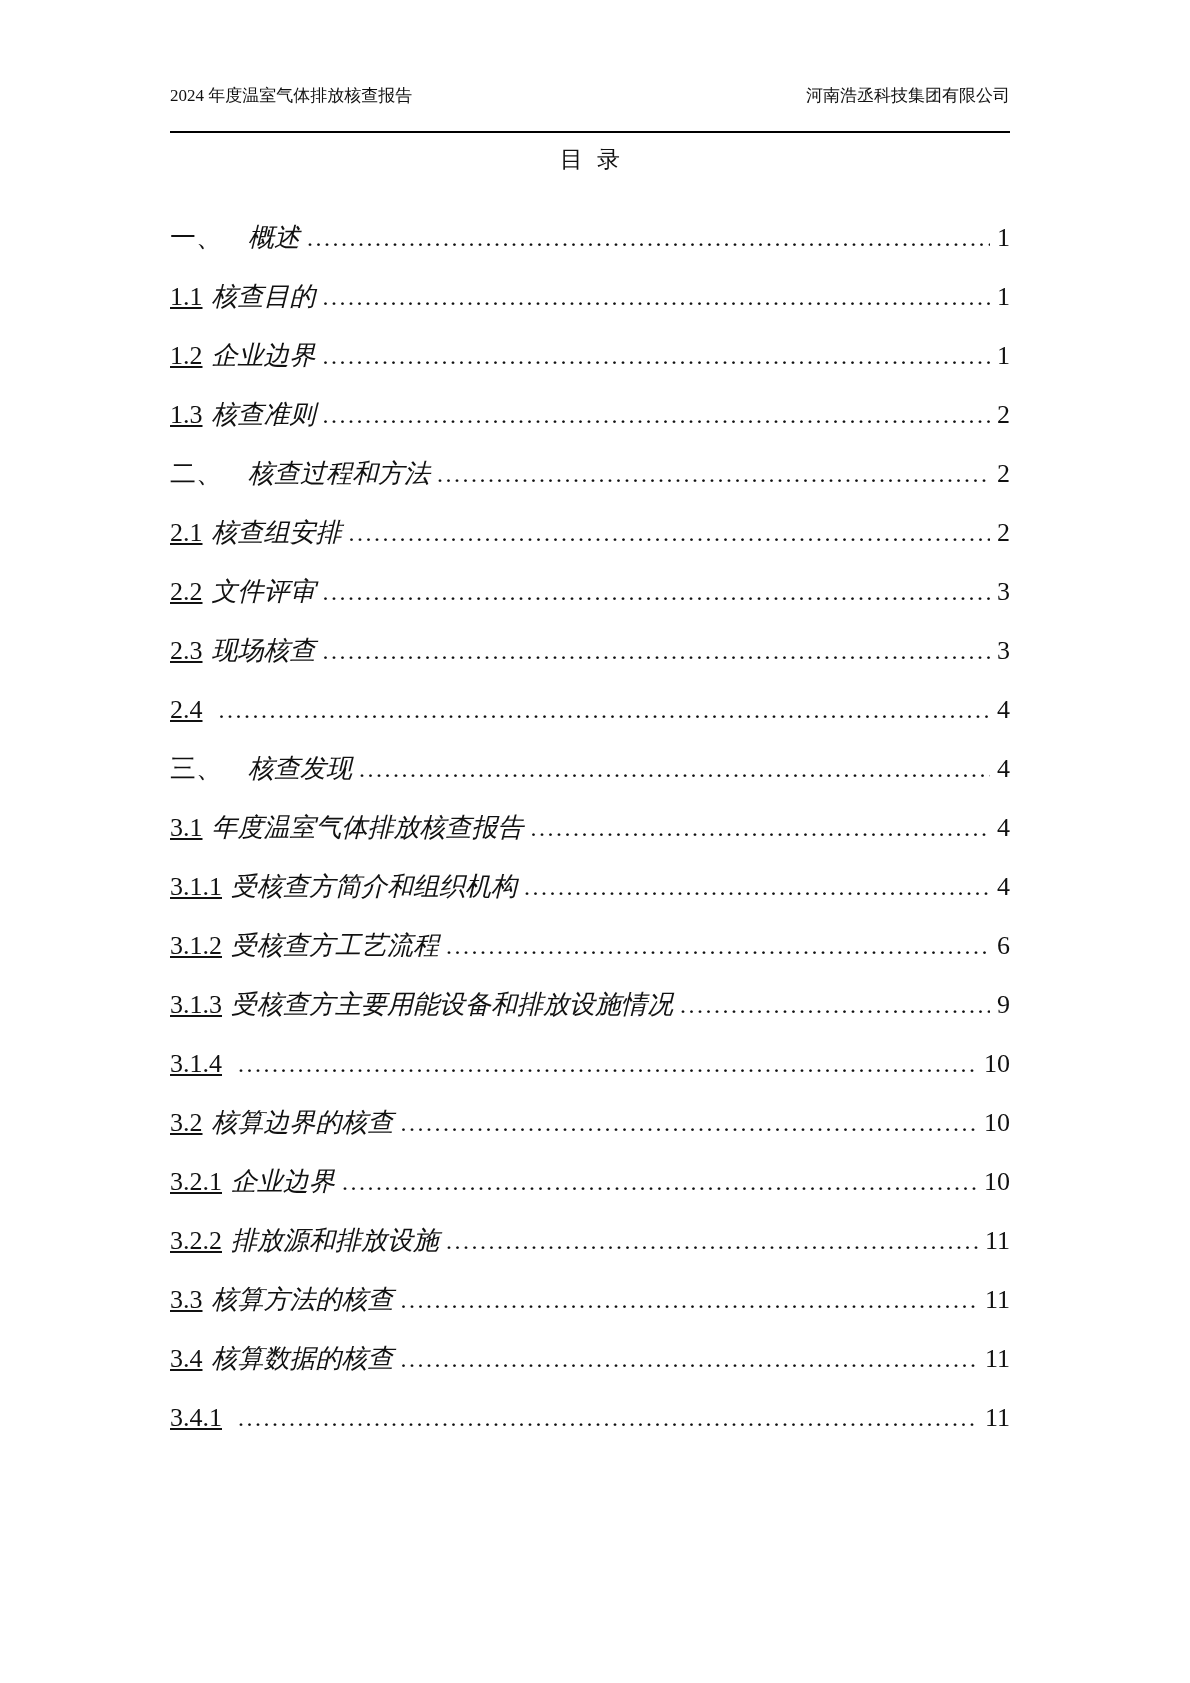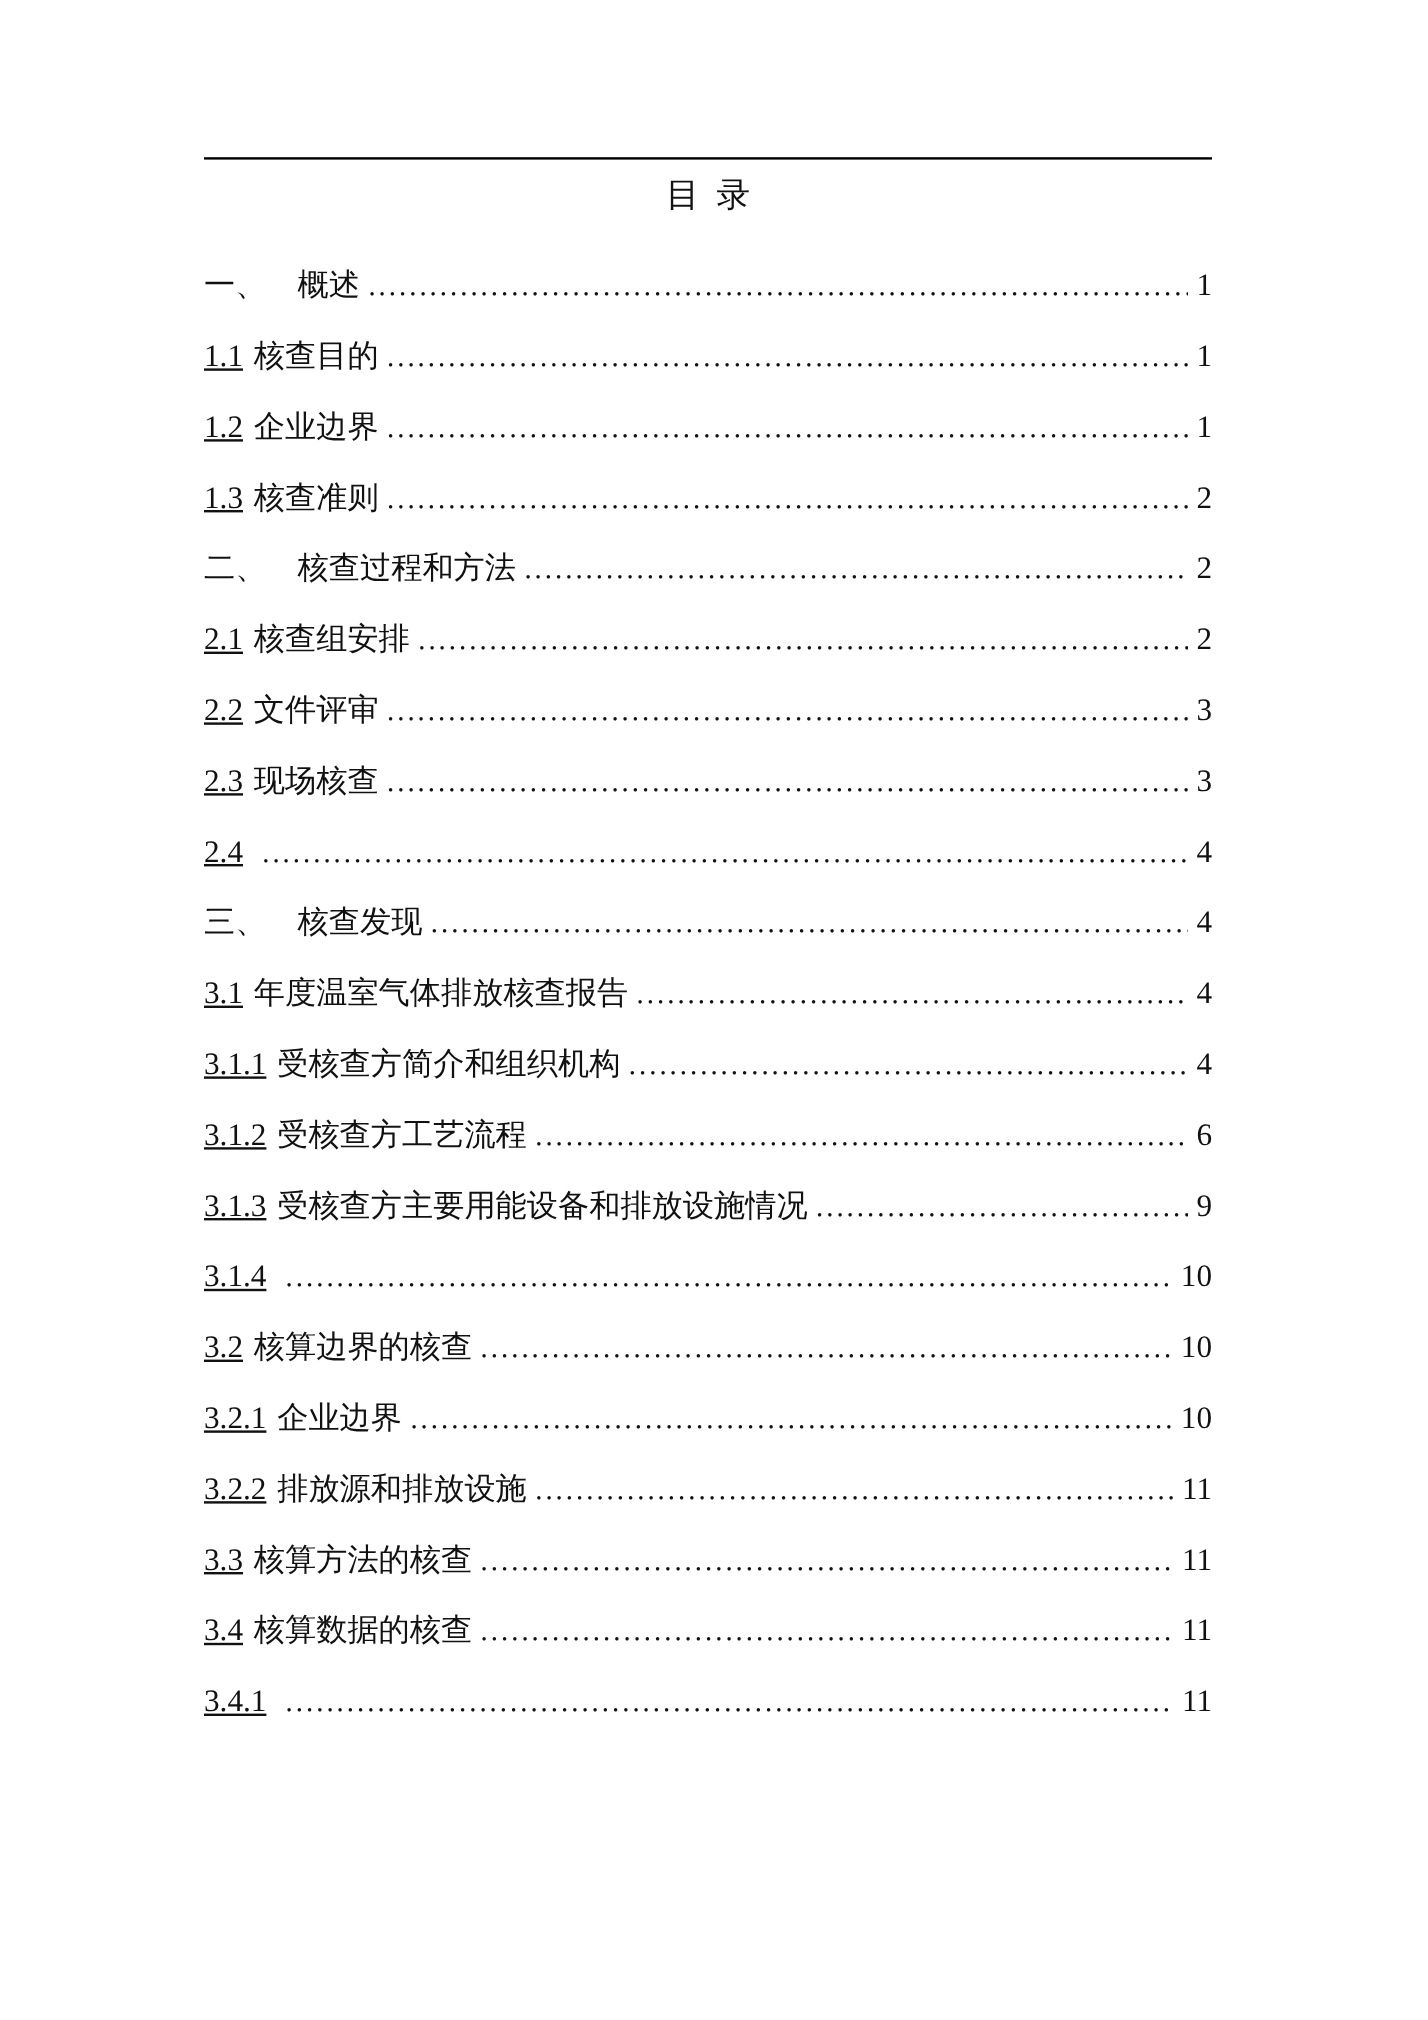--- a/index.html
+++ b/index.html
@@ -40,21 +40,21 @@
     border-top: 2px solid #000000;
     height: 0;
   }
   
   .doc-title {
     position: absolute;
     left: 170px;
     right: 180px;
     top: 144px;
     text-align: center;
-    font-size: 28px;
+    font-size: 23px;
     letter-spacing: 14px;
     text-indent: 14px;
     font-weight: 400;
   }
   
   .toc {
     position: absolute;
     left: 170px;
     right: 180px;
     top: 208px;
@@ -63,41 +63,45 @@
     display: flex;
     align-items: baseline;
     height: 59px;
     line-height: 59px;
     font-size: 26px;
     white-space: nowrap;
   }
   .toc-row .toc-num { flex: 0 0 auto; }
   .toc-row.lvl1 .toc-num { margin-right: 26px; }
   .toc-row.lvl2 .toc-num { margin-right: 9px; text-decoration: underline; }
-  .toc-row .toc-text { flex: 0 0 auto; }
+  .toc-row .toc-text { flex: 0 0 auto; font-style: italic; }
   .toc-row .toc-dots {
     flex: 1 1 auto;
     overflow: hidden;
     white-space: nowrap;
     letter-spacing: 2.5px;
     margin-left: 7px;
     margin-right: 3px;
     font-size: 24px;
     min-width: 20px;
   }
   .toc-row .toc-page {
     flex: 0 0 auto;
     margin-left: 4px;
   }
 </style>
 </head>
 <body>
 
 <div class="page">
 
+  <div class="header">
+    <span>2024 年度温室气体排放核查报告</span>
+    <span>河南浩丞科技集团有限公司</span>
+  </div>
 
   <div class="header-rule"></div>
 
   <div class="doc-title">目录</div>
 
   <div class="toc" id="toc-list">
       <div class="toc-row lvl1">
     <span class="toc-num">一、</span>
     <span class="toc-text">概述</span>
     <span class="toc-dots">................................................................................................................................................................................................................................................................................................................................................................................................................</span>

